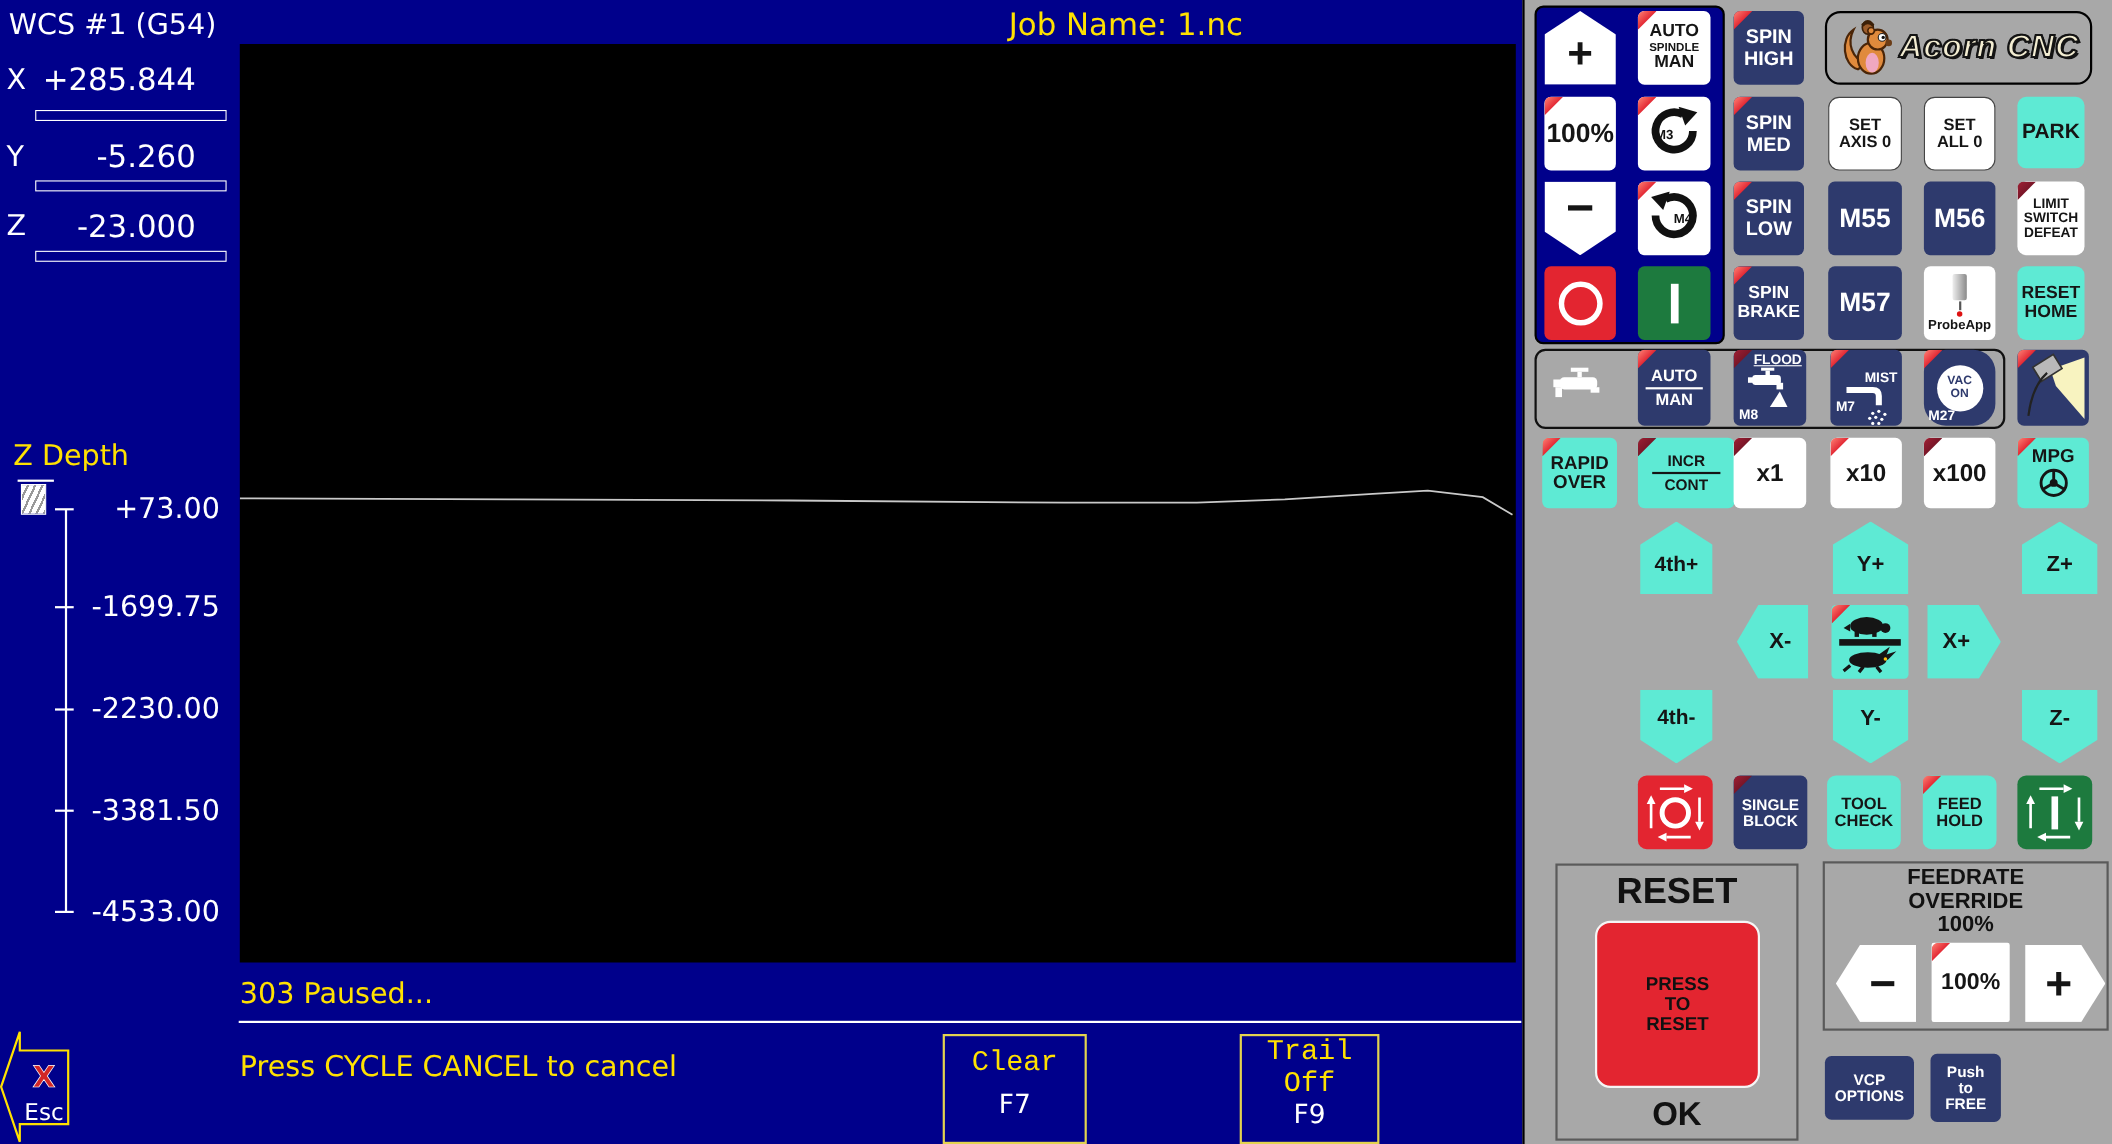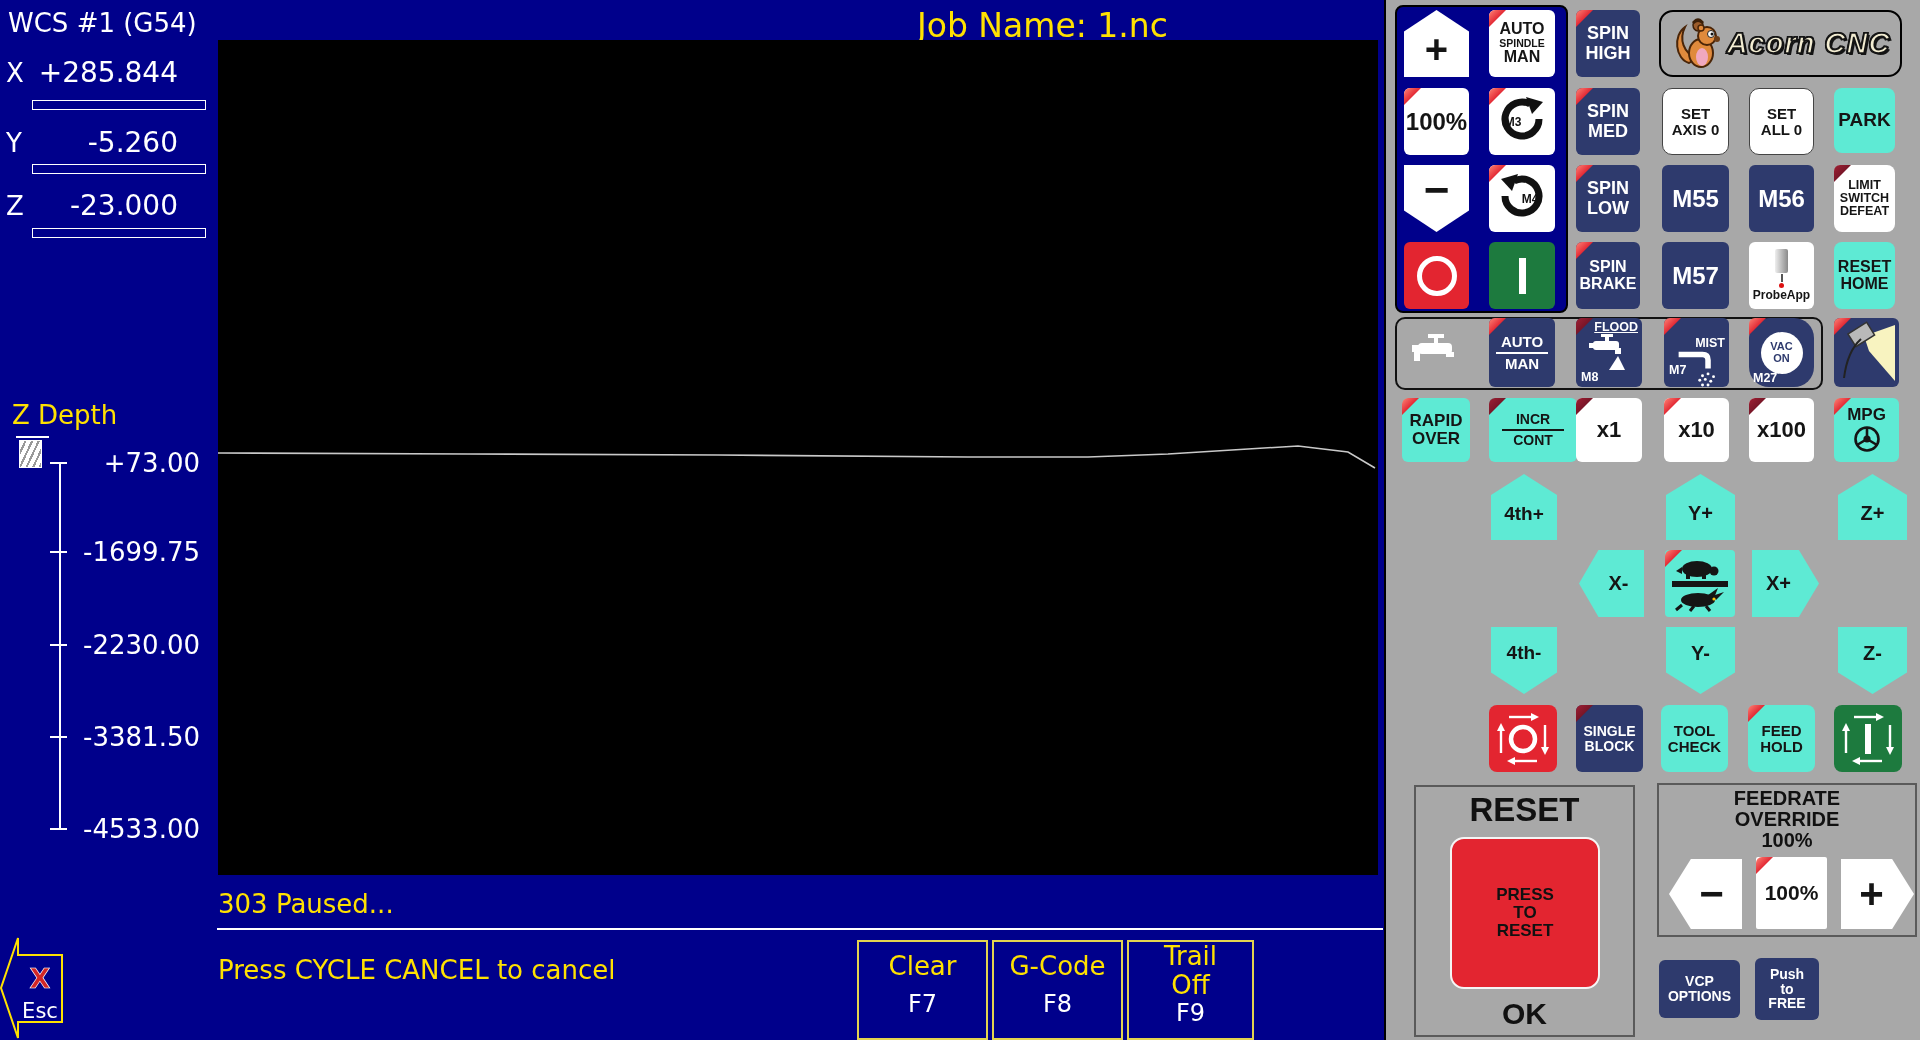--- a/index.html
+++ b/index.html
@@ -30,34 +30,34 @@
   .pent-down{clip-path:polygon(0 0,100% 0,100% 68%,50% 100%,0 68%);border-radius:0;}
   .pent-left{clip-path:polygon(0 50%,30% 0,100% 0,100% 100%,30% 100%);border-radius:0;}
   .pent-right{clip-path:polygon(0 0,70% 0,100% 50%,70% 100%,0 100%);border-radius:0;}
   .ring{width:30px;height:30px;border:5px solid #fff;border-radius:50%;}
   .ibar{width:7px;height:36px;background:#fff;}
   .divw{width:78%;height:0;border-top:2.5px solid #fff;margin:2px 0;}
   .divb{width:70%;height:0;border-top:2.5px solid #151515;margin:2px 0;}
   .fkey{position:absolute;border:2px solid #e3d34f;box-sizing:border-box;display:flex;
         flex-direction:column;align-items:center;background:#00008B;}
   .fkey .lab{flex:1;display:flex;align-items:center;justify-content:center;color:#ffe100;
-        font-size:26px;white-space:pre-line;text-align:center;line-height:1.1;}
+        font-size:26px;white-space:pre-line;text-align:center;line-height:1.1;font-family:Liberation Mono, monospace;}
   .fkey .key{color:#fff;font-size:24px;margin-bottom:20px;}
   .brand{font-size:29px;font-style:italic;font-weight:bold;color:#f3edd2;letter-spacing:1px;
         -webkit-text-stroke:1.6px #141414;
         text-shadow:2px 2px 0 #141414,-1px -1px 0 #141414,1px -1px 0 #141414,-1px 1px 0 #141414;}
   .toolico{position:absolute;background:repeating-linear-gradient(115deg,#fff 0 4px,#999 4px 6px);
         border:1.5px solid #fff;box-sizing:border-box;}
 </style>
 </head>
 <body>
 
 <div id="root">
 
-  <div class="scr ytx" style="left:917px;top:6px;font-size:33px;">Job Name: 1.nc</div>
+  <div class="scr ytx" style="left:917px;top:6px;font-size:28px;">Job Name: 1.nc</div>
 
   <div class="scr wtx" style="left:8px;top:8px;font-size:26px;">WCS #1 (G54)</div>
 
   <div class="scr wtx" style="left:6px;top:58px;font-size:26px;">X</div>
   <div class="scr wtx" style="left:30px;top:56px;width:148px;text-align:right;font-size:28px;">+285.844</div>
   <div class="bar" style="left:32px;top:100px;width:174px;height:10px;"></div>
 
   <div class="scr wtx" style="left:6px;top:128px;font-size:26px;">Y</div>
   <div class="scr wtx" style="left:30px;top:126px;width:148px;text-align:right;font-size:28px;">-5.260</div>
   <div class="bar" style="left:32px;top:164px;width:174px;height:10px;"></div>
@@ -87,24 +87,20 @@
     </svg>
   </div>
 
   <div class="scr ytx" style="left:218px;top:889px;font-size:26px;">303 Paused...</div>
   <div class="abs" style="left:217px;top:928px;width:1166px;height:2px;background:#fff;"></div>
   <div class="scr ytx" style="left:218px;top:955px;font-size:26px;">Press CYCLE CANCEL to cancel</div>
 
   <div class="fkey" style="left:857px;top:940px;width:131px;height:100px;">
     <span class="lab">Clear</span>
     <span class="key">F7</span>
-  </div>
-  <div class="fkey" style="left:992px;top:940px;width:131px;height:100px;">
-    <span class="lab">G-Code</span>
-    <span class="key">F8</span>
   </div>
   <div class="fkey" style="left:1127px;top:940px;width:127px;height:100px;">
     <span class="lab">Trail
 Off</span>
     <span class="key">F9</span>
   </div>
 
   <svg width="70" height="104" viewBox="0 0 70 104" style="position:absolute;left:0;top:936px;">
     <polygon points="18,2 18,19 62,19 62,86 18,86 18,102 1,52" fill="none" stroke="#ffe100" stroke-width="2"></polygon>
     <text x="40" y="52" text-anchor="middle" fill="#d22626" stroke="#fff" stroke-width="0.6" font-family="DejaVu Sans, sans-serif" font-size="27" font-weight="bold">X</text>

